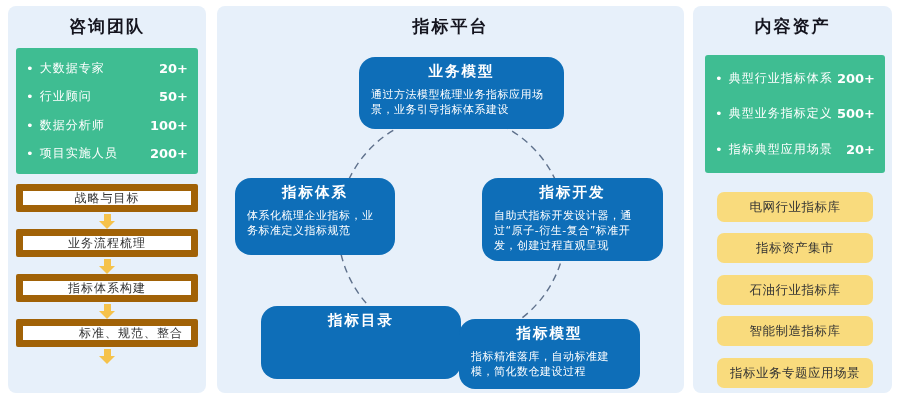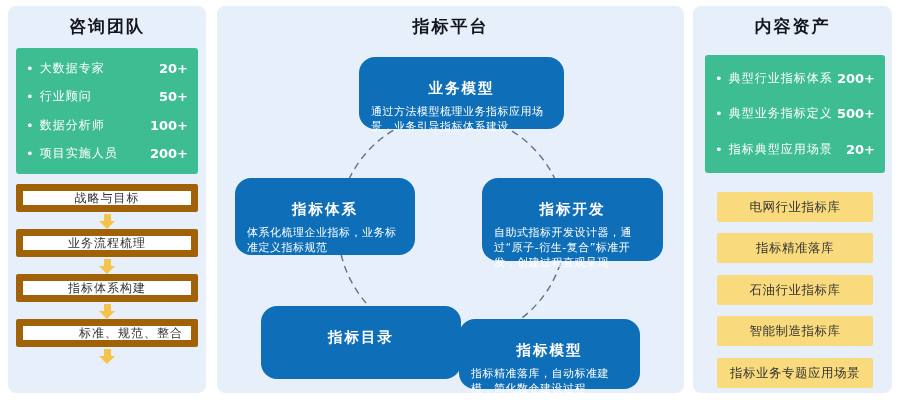--- a/index.html
+++ b/index.html
@@ -33,28 +33,28 @@
   .down-arrow { position:absolute; left:50%; transform:translateX(-50%);
                 width:16px; height:15px; }
   .down-arrow .stem { width:7px; height:7px; background:#f5c24b; margin:0 auto; }
   .down-arrow .head { width:0; height:0; margin:0 auto;
                       border-left:8px solid transparent; border-right:8px solid transparent;
                       border-top:8px solid #f5c24b; }
 
   
   .cycle-svg { position:absolute; left:0; top:0; }
   .module { position:absolute; background:#0e6eb8; border-radius:16px; color:#ffffff;
-            padding:22px 12px 6px 12px; }
+            padding:5px 12px 6px 12px; }
   .module-title { text-align:center; font-size:14.5px; font-weight:bold;
                   letter-spacing:2px; margin-bottom:7px; }
   .module-desc { font-size:11px; line-height:1.35; letter-spacing:0.5px; }
 
   
   .lib-box { position:absolute; left:24px; width:156px; height:30px;
-             background:#f9db7d; border-radius:2px;
+             background:#f9db7d; border-radius:7px;
              display:flex; align-items:center; justify-content:center;
              font-size:12.5px; color:#333333; letter-spacing:0.5px; }
 </style>
 </head>
 <body>
 
 <div class="stage">
 
   <div class="panel panel-left">
     <div class="panel-title">咨询团队</div>
@@ -109,21 +109,21 @@
 
     <svg class="cycle-svg" width="467" height="387">
       <circle cx="235" cy="222" r="114" fill="none" stroke="#5f718c" stroke-width="1.4" stroke-dasharray="7 5"></circle>
     </svg>
 
     <div class="module" style="left:142px; top:51px; width:205px; height:72px;">
       <div class="module-title">业务模型</div>
       <div class="module-desc">通过方法模型梳理业务指标应用场景，业务引导指标体系建设</div>
     </div>
 
-    <div class="module" style="left:18px; top:172px; width:180px; height:77px;">
+    <div class="module" style="left:18px; top:172px; width:160px; height:77px;">
       <div class="module-title">指标体系</div>
       <div class="module-desc">体系化梳理企业指标，业务标准定义指标规范</div>
     </div>
 
     <div class="module" style="left:265px; top:172px; width:181px; height:83px;">
       <div class="module-title">指标开发</div>
       <div class="module-desc">自助式指标开发设计器，通过“原子-衍生-复合”标准开发，创建过程直观呈现</div>
     </div>
 
     <div class="module" style="left:44px; top:300px; width:200px; height:73px;">
@@ -151,19 +151,19 @@
         <span class="stat-value">500+</span>
       </div>
       <div class="stat-row">
         <span class="stat-bullet">•</span>
         <span class="stat-label">指标典型应用场景</span>
         <span class="stat-value">20+</span>
       </div>
     </div>
 
     <div class="lib-box" style="top:186px;">电网行业指标库</div>
-    <div class="lib-box" style="top:227px;">指标精准落库</div>
+    <div class="lib-box" style="top:227px;">指标资产集市</div>
     <div class="lib-box" style="top:269px;">石油行业指标库</div>
     <div class="lib-box" style="top:310px;">智能制造指标库</div>
     <div class="lib-box" style="top:352px;">指标业务专题应用场景</div>
   </div>
 
 </div>
 
 </body></html>

